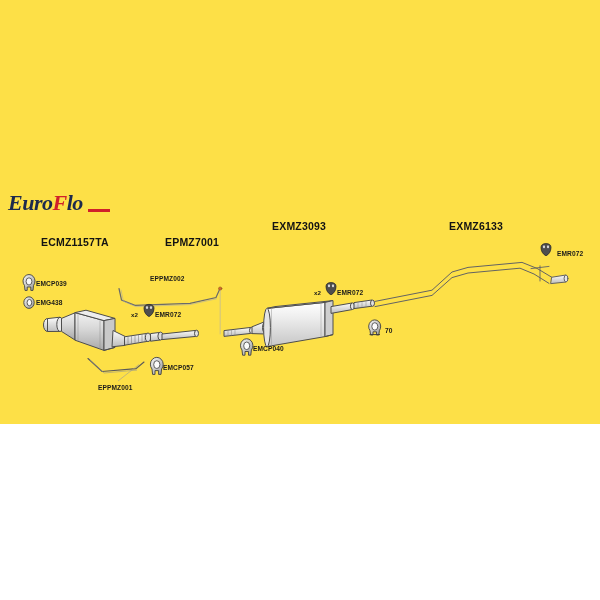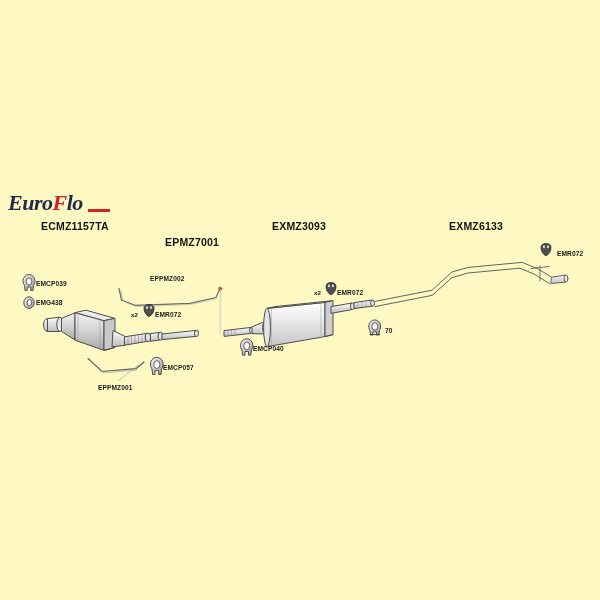--- a/index.html
+++ b/index.html
@@ -4,22 +4,22 @@
 <title>EuroFlo Exhaust Diagram</title>
 <style>
   html, body {
     margin: 0;
     padding: 0;
     background: #ffffff;
   }
   #page {
     position: relative;
     width: 600px;
-    height: 600px;
-    background: #fef9c3;
+    height: 424px;
+    background: #fde047;
     font-family: "Liberation Sans", sans-serif;
     overflow: hidden;
   }
   #diagram-svg {
     position: absolute;
     left: 0;
     top: 0;
     width: 600px;
     height: 600px;
   }
@@ -232,21 +232,21 @@
       <ellipse cx="544" cy="246.8" rx="1.1" ry="1.5" fill="#d9d9d9"></ellipse>
       <ellipse cx="548" cy="246.8" rx="1.1" ry="1.5" fill="#d9d9d9"></ellipse>
     </g>
   </svg>
 
   <div class="brand-logo">
     <span class="brand-euro">Euro</span><span class="brand-f">F</span><span class="brand-lo">lo</span>
   </div>
   <div class="brand-rule"></div>
 
-  <div class="assembly-label" style="left:33px;  top:220px;padding-left:8px;">ECMZ1157TA</div>
+  <div class="assembly-label" style="left:33px;  top:236px;padding-left:8px;">ECMZ1157TA</div>
   <div class="assembly-label" style="left:165px; top:236px;">EPMZ7001</div>
   <div class="assembly-label" style="left:272px; top:220px;">EXMZ3093</div>
   <div class="assembly-label" style="left:449px; top:220px;">EXMZ6133</div>
 
   <div class="part-label" style="left:36px;  top:280px;">EMCP039</div>
 
   <div class="part-label" style="left:36px;  top:299px;">EMG438</div>
 
   <div class="part-label" style="left:150px; top:275px;">EPPMZ002</div>
 

